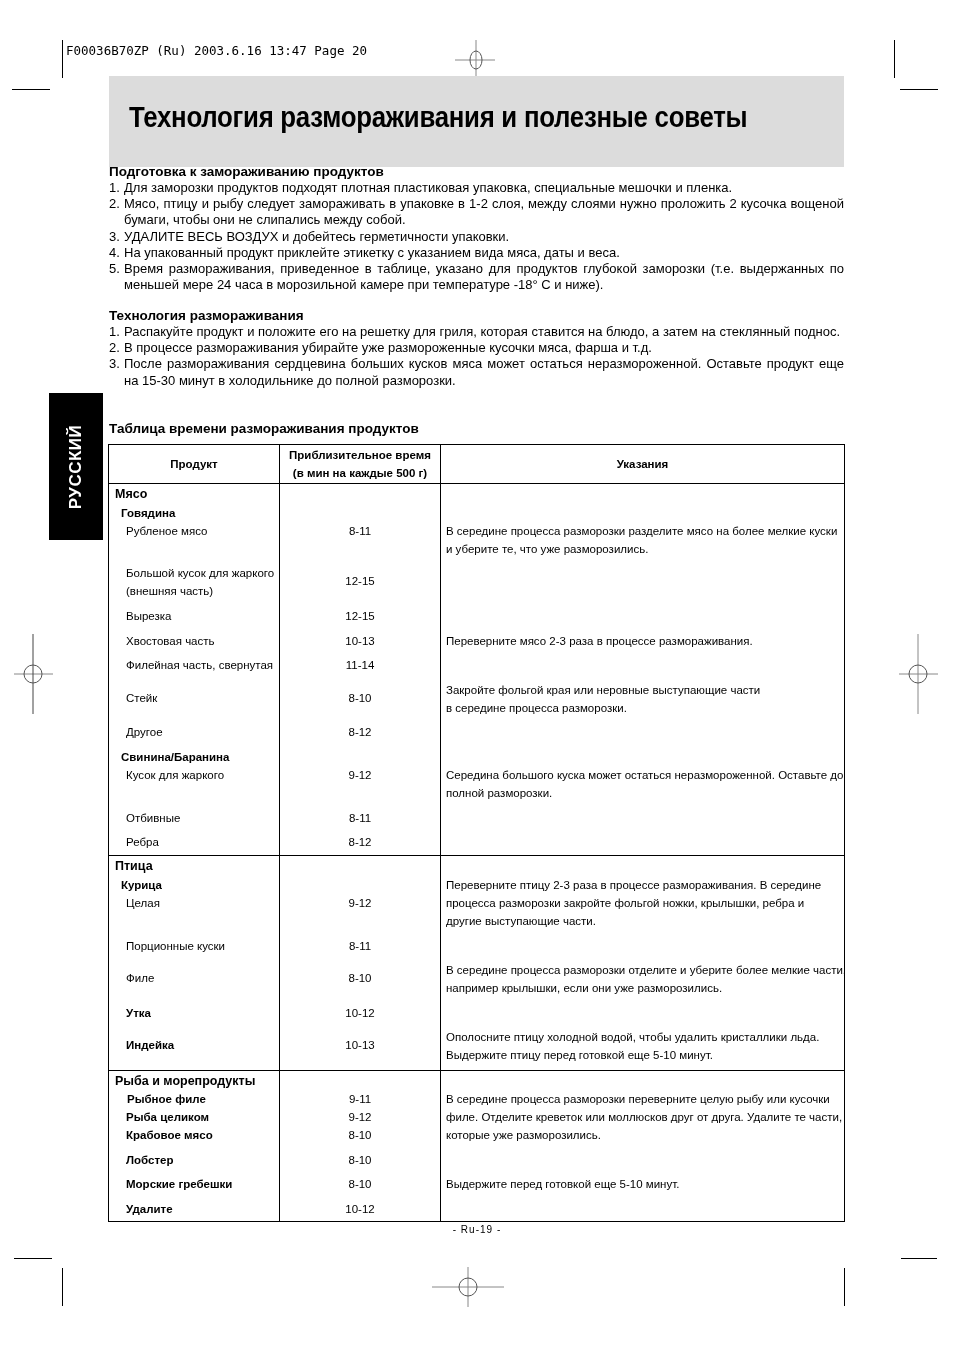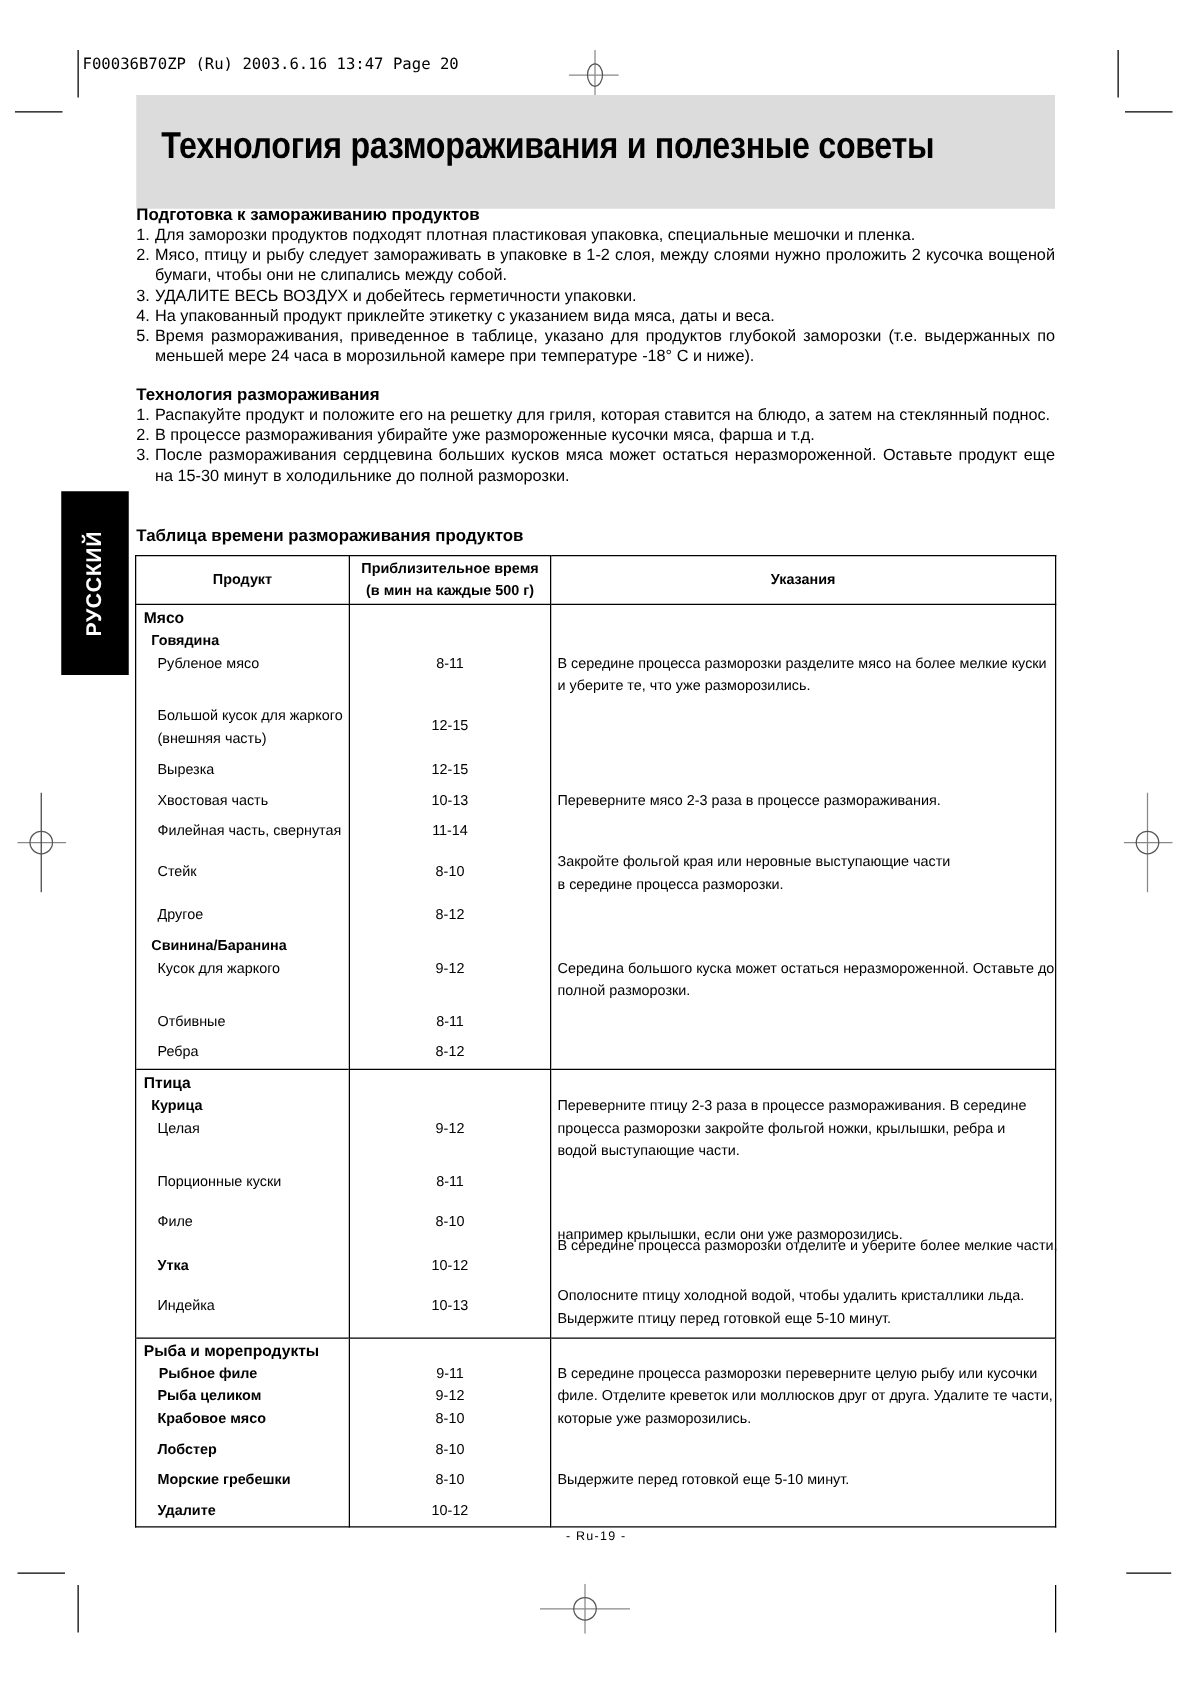--- a/index.html
+++ b/index.html
@@ -173,38 +173,38 @@
       </tr>
       <tr class="sec">
         <td class="cname">
           <div class="cellwrap" style="height: 214px;">
             <div class="item" style="left: 6px; top: 1px; font-weight: bold; font-size: 12.5px;">Птица</div>
             <div class="item" style="left: 12px; top: 20px; font-weight: bold;">Курица</div>
             <div class="item" style="left: 17px; top: 38px;">Целая</div>
             <div class="item" style="left: 17px; top: 81px;">Порционные куски</div>
             <div class="item" style="left: 17px; top: 113px;">Филе</div>
             <div class="item" style="left: 17px; top: 148px; font-weight: bold;">Утка</div>
-            <div class="item" style="left: 17px; top: 180px; font-weight: normal;">Индейка</div>
+            <div class="item" style="left: 17px; top: 180px; font-weight: bold;">Индейка</div>
           </div>
         </td>
         <td class="ctime">
           <div class="cellwrap" style="height: 214px;">
             <div class="item" style="left: 0px; right: 0px; text-align: center; top: 38px;">9-12</div>
             <div class="item" style="left: 0px; right: 0px; text-align: center; top: 81px;">8-11</div>
             <div class="item" style="left: 0px; right: 0px; text-align: center; top: 113px;">8-10</div>
             <div class="item" style="left: 0px; right: 0px; text-align: center; top: 148px;">10-12</div>
             <div class="item" style="left: 0px; right: 0px; text-align: center; top: 180px;">10-13</div>
           </div>
         </td>
         <td class="cnote">
           <div class="cellwrap" style="height: 214px;">
             <div class="item" style="left: 5px; top: 20px;">Переверните птицу 2-3 раза в процессе размораживания. В середине</div>
             <div class="item" style="left: 5px; top: 38px;">процесса разморозки закройте фольгой ножки, крылышки, ребра и</div>
-            <div class="item" style="left: 5px; top: 56px;">водой выступающие части.</div>
-            <div class="item" style="left: 5px; top: 105px; margin-top: 27px;">В середине процесса разморозки отделите и уберите более мелкие части,</div>
+            <div class="item" style="left: 5px; top: 56px;">другие выступающие части.</div>
+            <div class="item" style="left: 5px; top: 105px;">В середине процесса разморозки отделите и уберите более мелкие части,</div>
             <div class="item" style="left: 5px; top: 123px;">например крылышки, если они уже разморозились.</div>
             <div class="item" style="left: 5px; top: 172px;">Ополосните птицу холодной водой, чтобы удалить кристаллики льда.</div>
             <div class="item" style="left: 5px; top: 190px;">Выдержите птицу перед готовкой еще 5-10 минут.</div>
           </div>
         </td>
       </tr>
       <tr class="sec last">
         <td class="cname">
           <div class="cellwrap" style="height: 150px;">
             <div class="item" style="left: 6px; top: 1px; font-weight: bold; font-size: 12.5px;">Рыба и морепродукты</div>

